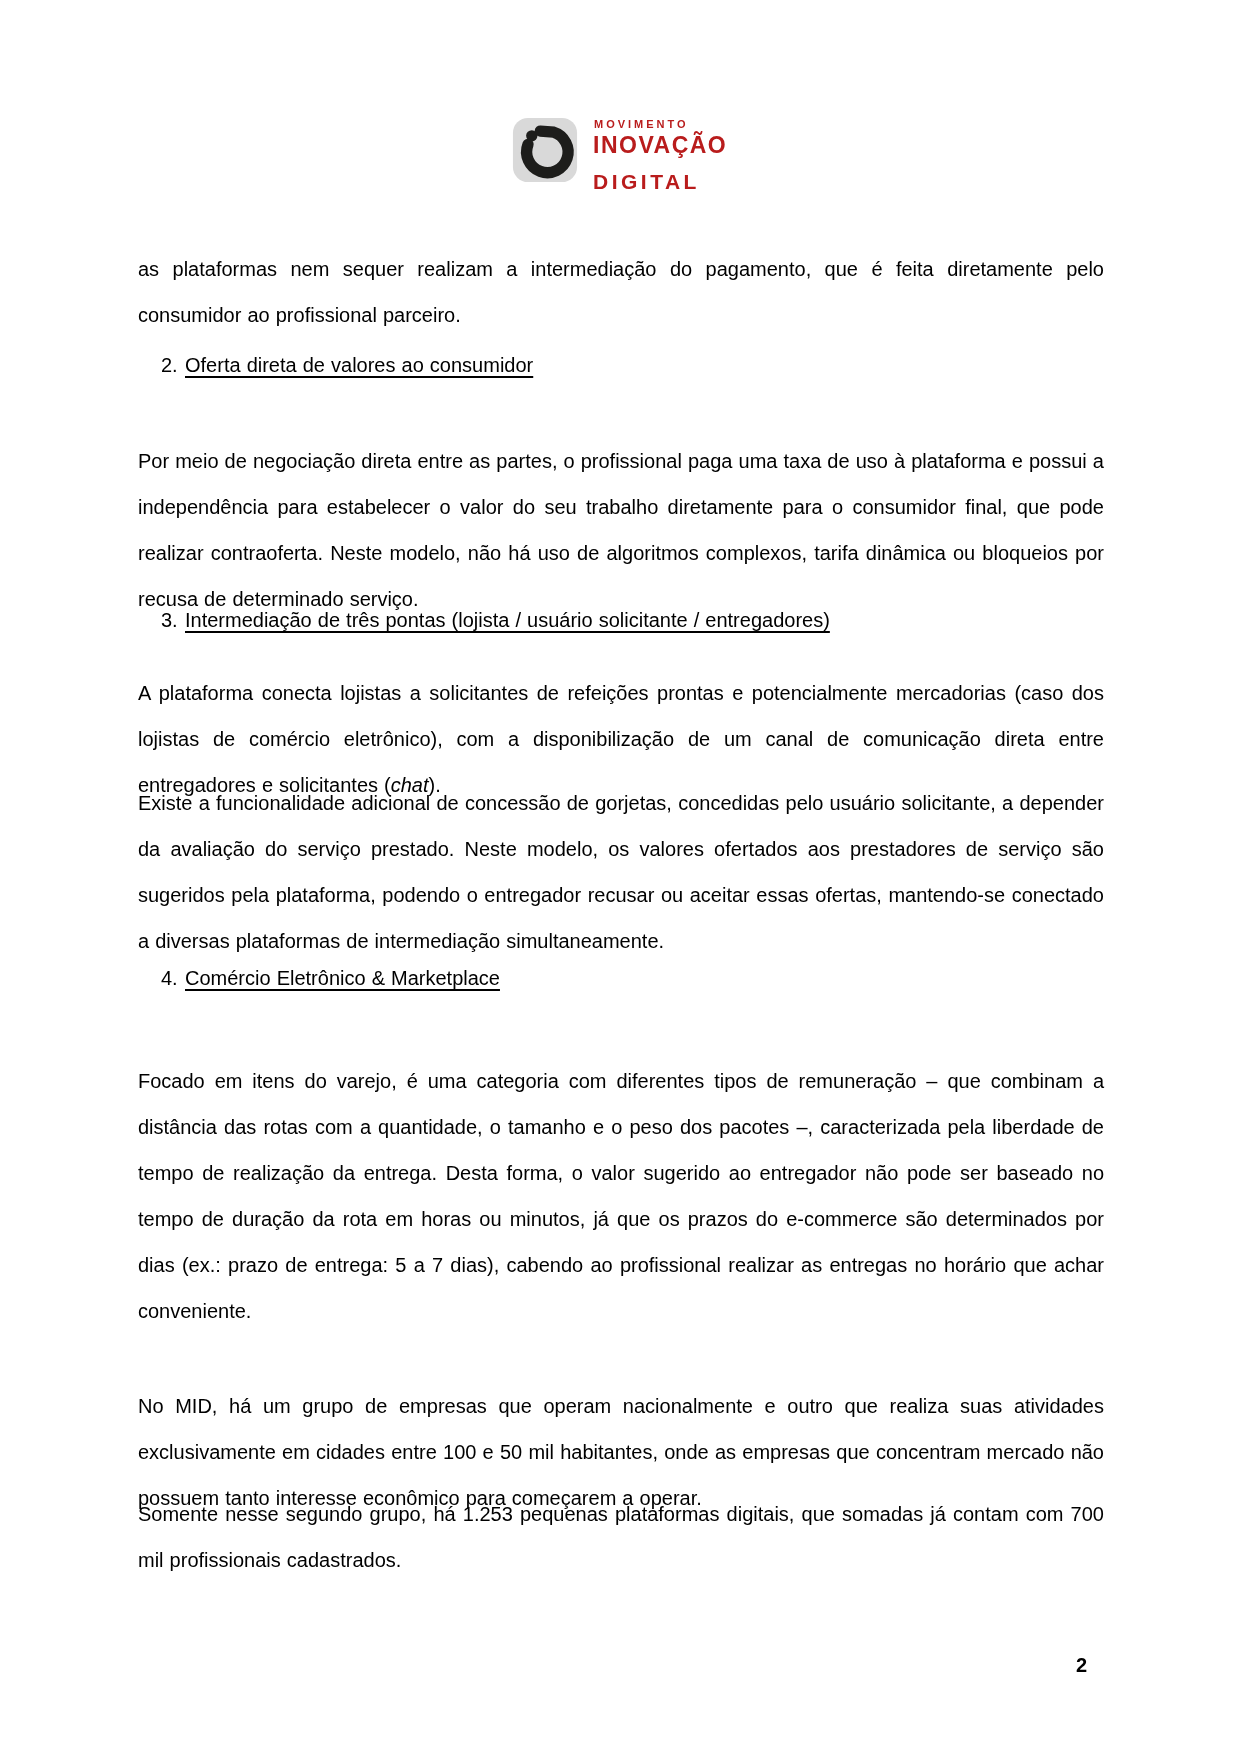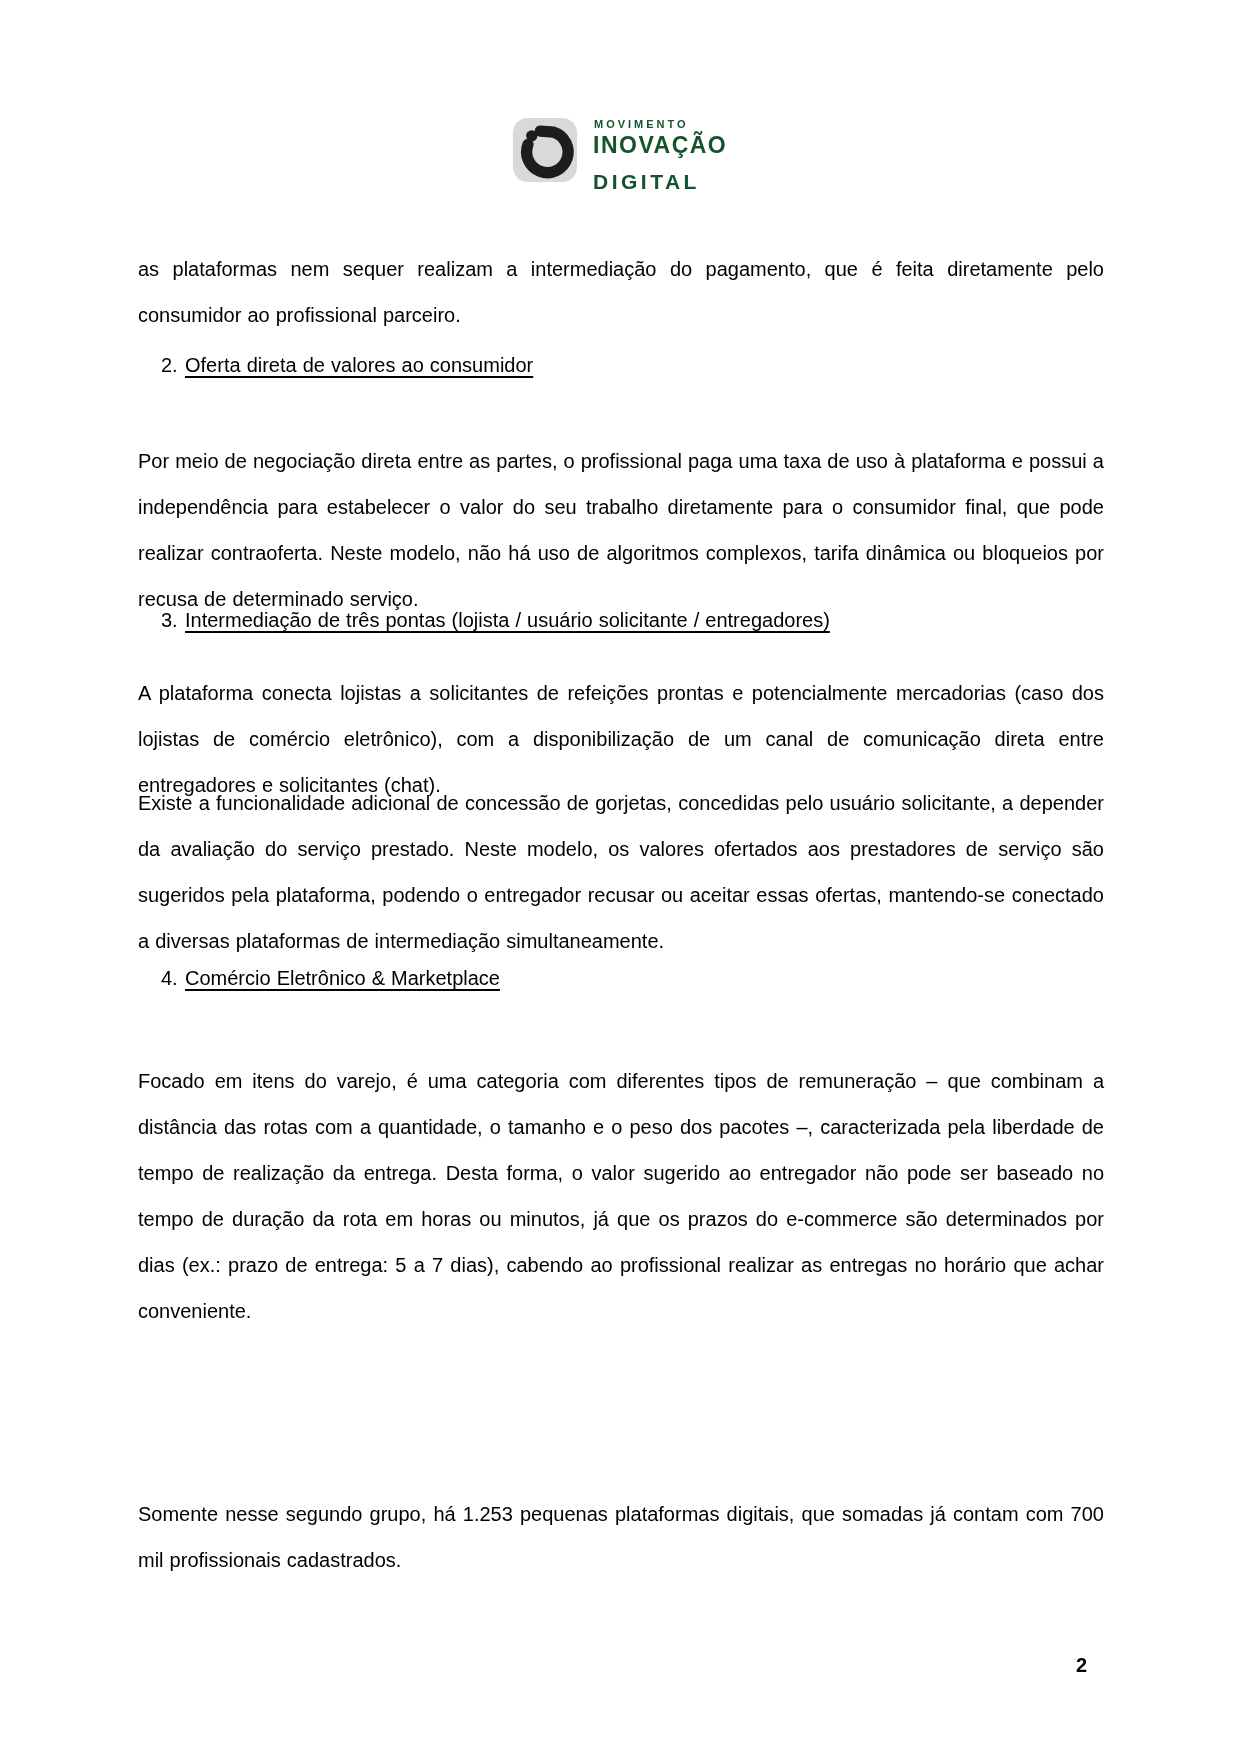--- a/index.html
+++ b/index.html
@@ -10,21 +10,21 @@
     font-family:"Liberation Sans", sans-serif;
     color:#000;
     overflow:hidden;
   }
   
   .logo{
     position:absolute;top:117px;left:512px;
     display:flex;align-items:flex-start;gap:15px;
   }
   .logo-icon{width:66px;height:66px;display:block;}
-  .wordmark{color:#14532d;font-weight:bold;line-height:1;}
+  .wordmark{color:#b91c1c;font-weight:bold;line-height:1;}
   .wordmark .l1{font-size:11px;letter-spacing:3px;margin:2px 0 4px 1px;}
   .wordmark .l2{font-size:23px;letter-spacing:1.5px;margin:0 0 14px 0;}
   .wordmark .l3{font-size:21px;letter-spacing:3.5px;}
   
   .blk{
     position:absolute;left:138px;width:966px;
     font-size:20px;line-height:46px;
     text-align:justify;
     hyphens:none;
     word-spacing:0.5px;
@@ -39,21 +39,21 @@
   }
   .heading-item .ttl{
     text-decoration:underline;
     text-underline-offset:4px;
   }
   .center-heading{
     font-weight:bold;
     text-align:center;
     width:845px;
   }
-  .italic{margin-top:13px;}
+  .italic{font-style:italic;margin-top:13px;}
   .page-number{
     position:absolute;left:1076px;top:1655px;
     font-size:20px;font-weight:bold;line-height:20px;
     text-align:left;
   }
 </style>
 </head>
 <body>
 
 <div class="page">
@@ -90,18 +90,19 @@
   <p class="blk" style="top:760px">Existe a funcionalidade adicional de concessão de gorjetas, concedidas pelo usuário solicitante, a depender da avaliação do serviço prestado. Neste modelo, os valores ofertados aos prestadores de serviço são sugeridos pela plataforma, podendo o entregador recusar ou aceitar essas ofertas, mantendo-se conectado a diversas plataformas de intermediação simultaneamente.</p>
 
   <div class="blk heading-item" style="top:955px">
     <span class="num">4.</span>
     <span class="ttl">Comércio Eletrônico &amp; Marketplace</span>
   </div>
 
   <p class="blk" style="top:1038px">Focado em itens do varejo, é uma categoria com diferentes tipos de remuneração – que combinam a distância das rotas com a quantidade, o tamanho e o peso dos pacotes –, caracterizada pela liberdade de tempo de realização da entrega. Desta forma, o valor sugerido ao entregador não pode ser baseado no tempo de duração da rota em horas ou minutos, já que os prazos do e-commerce são determinados por dias (ex.: prazo de entrega: 5 a 7 dias), cabendo ao profissional realizar as entregas no horário que achar conveniente.</p>
 
 
+  <p class="blk" style="top:1363px">No MID, há um grupo de empresas que operam nacionalmente e outro que realiza suas atividades exclusivamente em cidades entre 100 e 50 mil habitantes, onde as empresas que concentram mercado não possuem tanto interesse econômico para começarem a operar.</p>
 
   <p class="blk" style="top:1471px">Somente nesse segundo grupo, há 1.253 pequenas plataformas digitais, que somadas já contam com 700 mil profissionais cadastrados.</p>
 
   <div class="page-number">2</div>
 
 </div>
 
 </body></html>

